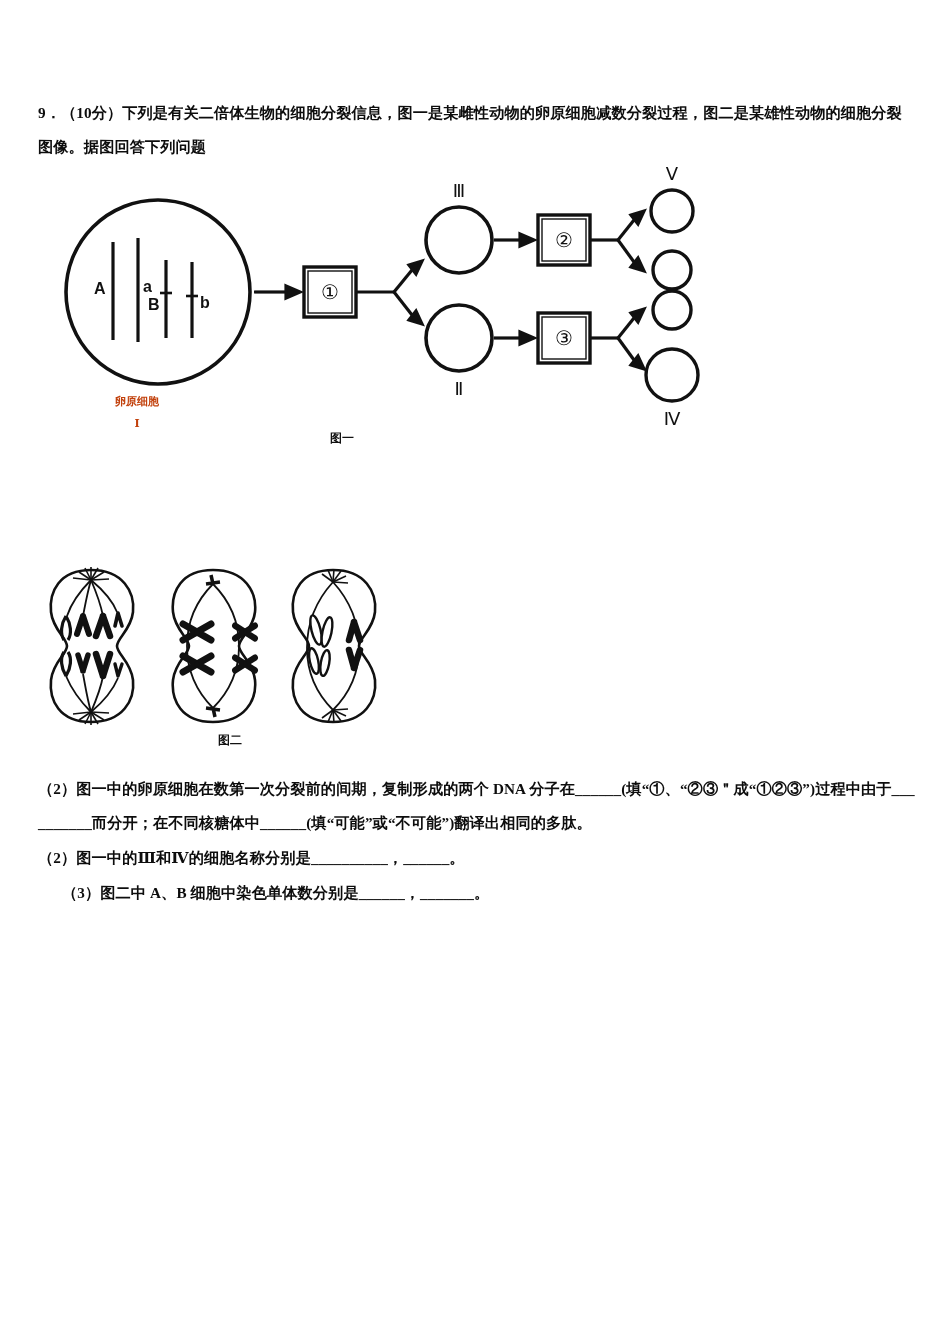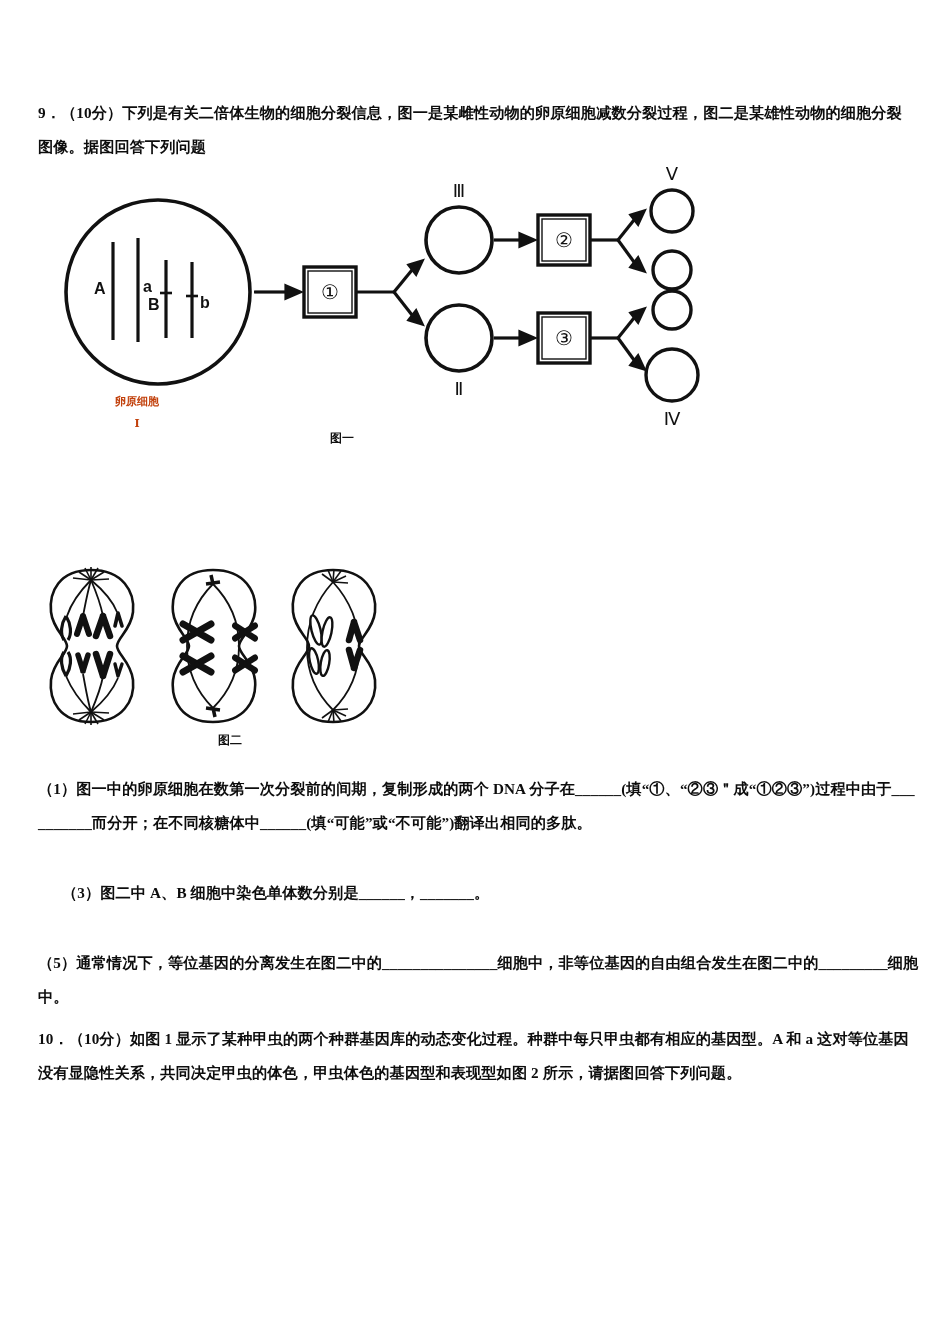--- a/index.html
+++ b/index.html
@@ -317,23 +317,22 @@
         <g>
           <path d="M309,64 L304,82 M309,64 L315,82" stroke="#111" stroke-width="6.5" fill="none" stroke-linecap="round"></path>
           <path d="M309,110 L304,92 M309,110 L315,92" stroke="#111" stroke-width="6.5" fill="none" stroke-linecap="round"></path>
         </g>
       </g>
     </svg>
   </div>
 
   <div class="fig-caption cap2">图二</div>
 
-  <div class="txt sub" style="top:772px;">（1）图一中的卵原细胞在数第一次分裂前的间期，复制形成的两个 DNA 分子在______(填“①、“②③＂成“①②③”)过程中由于__________而分开；在不同核糖体中______(填“可能”或“不可能”)翻译出相同的多肽。</div>
-
+  <div class="txt sub" style="top:772px;">（2）图一中的卵原细胞在数第一次分裂前的间期，复制形成的两个 DNA 分子在______(填“①、“②③＂成“①②③”)过程中由于__________而分开；在不同核糖体中______(填“可能”或“不可能”)翻译出相同的多肽。</div>
+
+  <div class="txt sub" style="top:841px;">（2）图一中的Ⅲ和Ⅳ的细胞名称分别是__________，______。</div>
 
   <div class="txt sub" style="top:876px;margin-left:24px;">（3）图二中 A、B 细胞中染色单体数分别是______，_______。</div>
 
 
-  <div class="txt sub" style="top:946px;">（5）通常情况下，等位基因的分离发生在图二中的_______________细胞中，非等位基因的自由组合发生在图二中的_________细胞中。</div>
-
-  <div class="txt q10">10．（10分）如图 1 显示了某种甲虫的两个种群基因库的动态变化过程。种群中每只甲虫都有相应的基因型。A 和 a 这对等位基因没有显隐性关系，共同决定甲虫的体色，甲虫体色的基因型和表现型如图 2 所示，请据图回答下列问题。</div>
+
 
 </div>
 
 </body></html>

